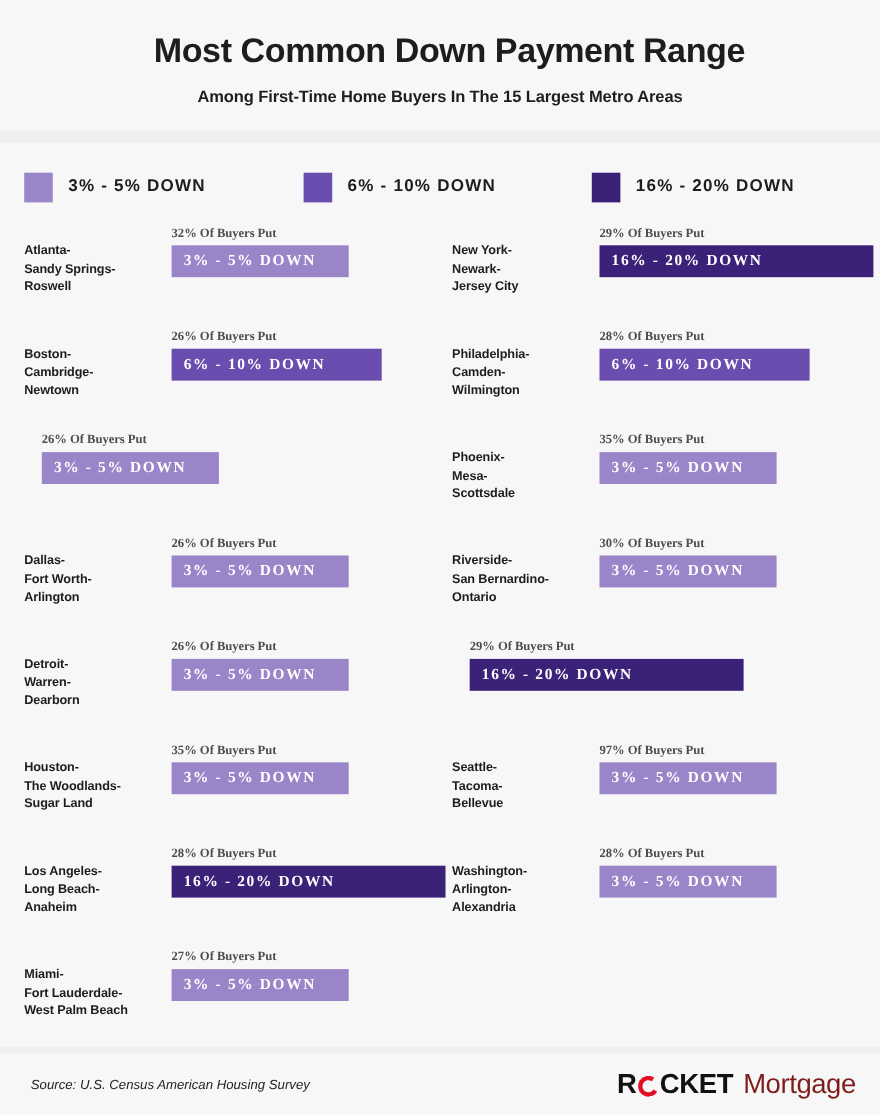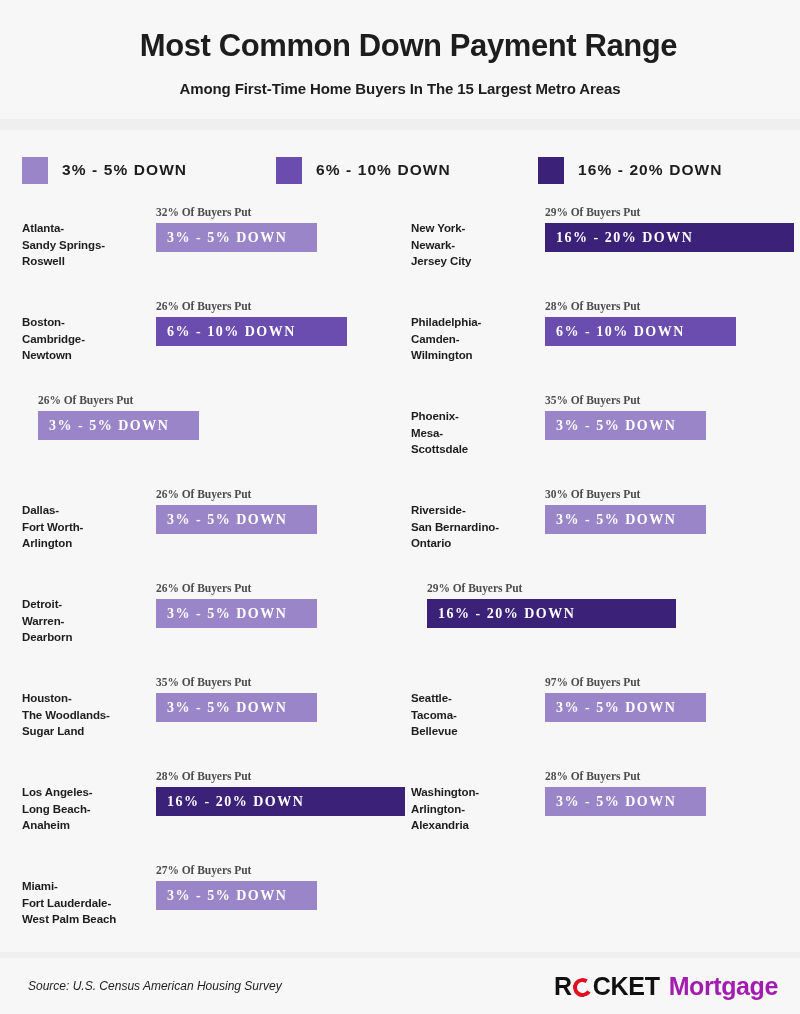--- a/index.html
+++ b/index.html
@@ -181,22 +181,22 @@
     border-radius: 50%;
     border-right-color: transparent;
     box-sizing: border-box;
     margin: 0 1px;
     transform: rotate(-12deg);
     position: relative;
     top: 1px;
   }
   .logo-mortgage {
     font-size: 25px;
-    font-weight: bold;
-    color: #a21caf;
+    font-weight: normal;
+    color: #7f1d1d;
     margin-left: 9px;
     letter-spacing: -0.4px;
   }
 </style>
 </head>
 <body>
 
 <div class="infographic">
 
   <div class="header">

